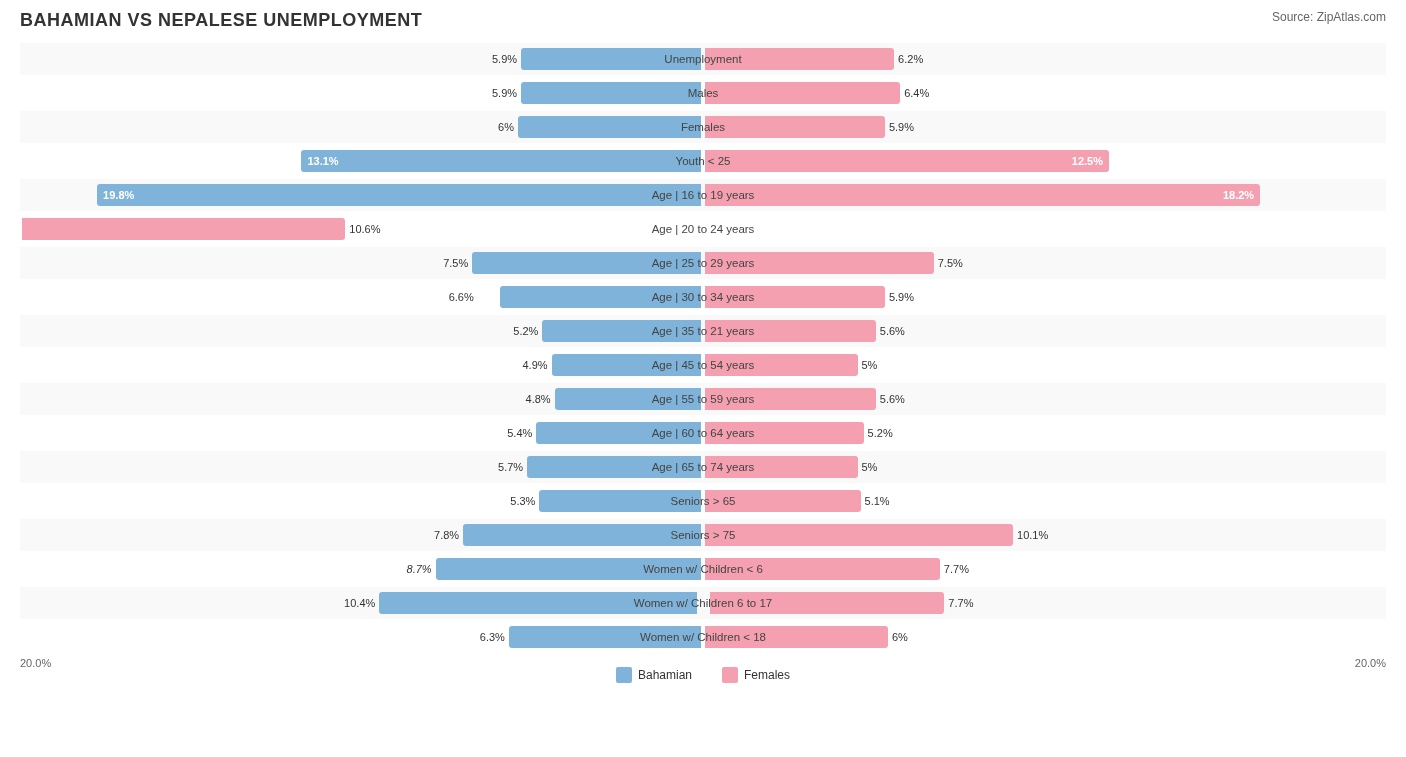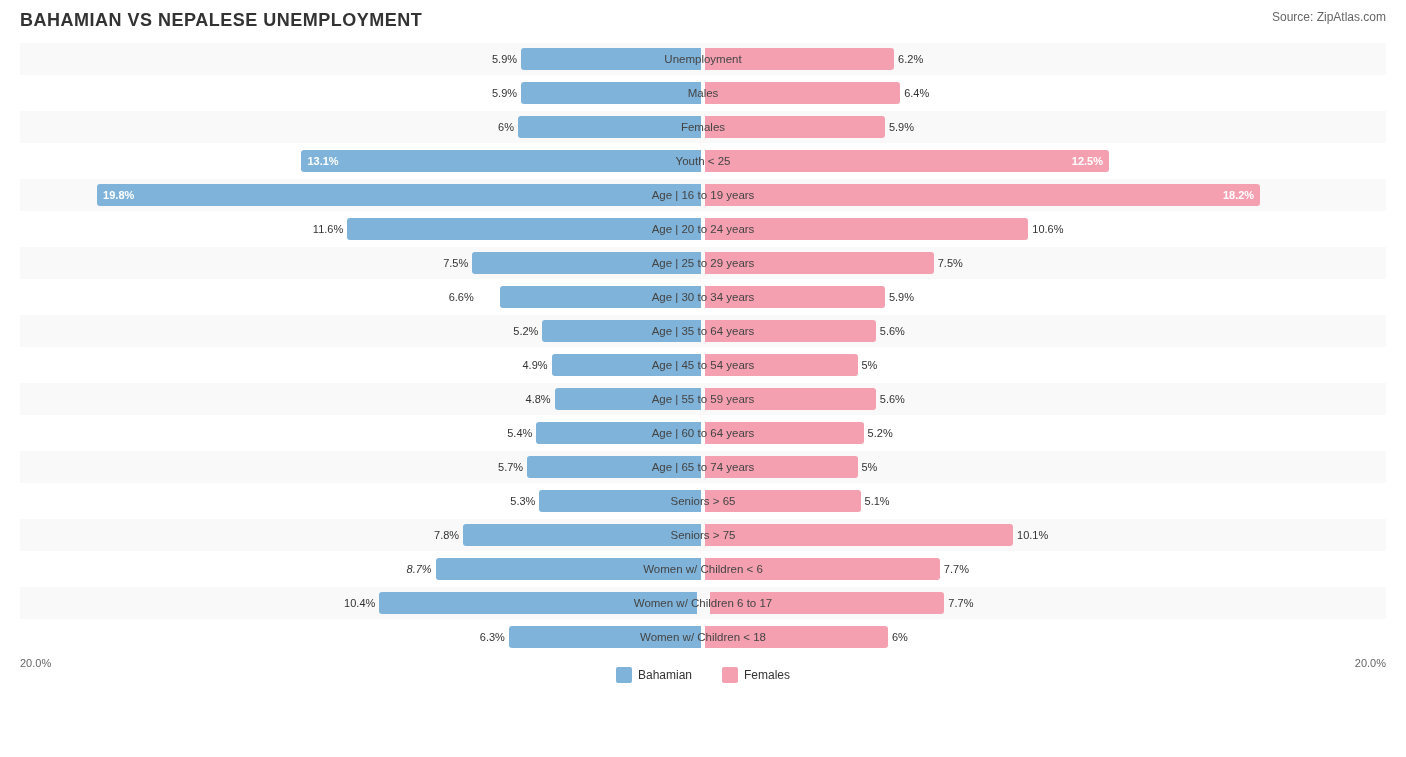--- a/index.html
+++ b/index.html
@@ -182,24 +182,20 @@
           </div>
         </div>
         <div style="width: 50%; display: flex; align-items: center; justify-content: flex-start; padding-left: 2px;">
           <div class="bar-right" style="width: 555.1px; background: rgb(244, 160, 176); height: 22px; border-radius: 0px 3px 3px 0px; display: flex; align-items: center; justify-content: flex-end;">
             <span class="val-inside-right" style="color: rgb(255, 255, 255); font-weight: bold; font-size: 11px; margin-right: 6px;">18.2%</span>
           </div>
         </div>
         <div class="label-center" style="position: absolute; left: 50%; transform: translateX(-50%); font-size: 11.5px; color: rgb(68, 68, 68); white-space: nowrap; z-index: 10; pointer-events: none;">Age | 16 to 19 years</div>
       </div>
       <div class="row-wrapper" style="background: rgb(255, 255, 255); height: 32px; display: flex; align-items: center; position: relative; margin-bottom: 2px;">
-        <div style="width: 50%; display: flex; align-items: center; justify-content: flex-end; padding-right: 2px;">
-          <span class="val-left">11.6%</span>
-          <div class="bar-left" style="width: 353.8px; background: rgb(127, 179, 217); height: 22px; border-radius: 3px 0px 0px 3px; display: flex; align-items: center; justify-content: flex-start;"></div>
-        </div>
         <div style="width: 50%; display: flex; align-items: center; justify-content: flex-start; padding-left: 2px;">
           <div class="bar-right" style="width: 323.3px; background: rgb(244, 160, 176); height: 22px; border-radius: 0px 3px 3px 0px; display: flex; align-items: center; justify-content: flex-end;"></div>
           <span class="val-right">10.6%</span>
         </div>
         <div class="label-center" style="position: absolute; left: 50%; transform: translateX(-50%); font-size: 11.5px; color: rgb(68, 68, 68); white-space: nowrap; z-index: 10; pointer-events: none;">Age | 20 to 24 years</div>
       </div>
       <div class="row-wrapper" style="background: rgb(249, 249, 249); height: 32px; display: flex; align-items: center; position: relative; margin-bottom: 2px;">
         <div style="width: 50%; display: flex; align-items: center; justify-content: flex-end; padding-right: 2px;">
           <span class="val-left">7.5%</span>
           <div class="bar-left" style="width: 228.75px; background: rgb(127, 179, 217); height: 22px; border-radius: 3px 0px 0px 3px; display: flex; align-items: center; justify-content: flex-start;"></div>
@@ -223,21 +219,21 @@
       </div>
       <div class="row-wrapper" style="background: rgb(249, 249, 249); height: 32px; display: flex; align-items: center; position: relative; margin-bottom: 2px;">
         <div style="width: 50%; display: flex; align-items: center; justify-content: flex-end; padding-right: 2px;">
           <span class="val-left">5.2%</span>
           <div class="bar-left" style="width: 158.6px; background: rgb(127, 179, 217); height: 22px; border-radius: 3px 0px 0px 3px; display: flex; align-items: center; justify-content: flex-start;"></div>
         </div>
         <div style="width: 50%; display: flex; align-items: center; justify-content: flex-start; padding-left: 2px;">
           <div class="bar-right" style="width: 170.8px; background: rgb(244, 160, 176); height: 22px; border-radius: 0px 3px 3px 0px; display: flex; align-items: center; justify-content: flex-end;"></div>
           <span class="val-right">5.6%</span>
         </div>
-        <div class="label-center" style="position: absolute; left: 50%; transform: translateX(-50%); font-size: 11.5px; color: rgb(68, 68, 68); white-space: nowrap; z-index: 10; pointer-events: none;">Age | 35 to 64 years</div>
+        <div class="label-center" style="position: absolute; left: 50%; transform: translateX(-50%); font-size: 11.5px; color: rgb(68, 68, 68); white-space: nowrap; z-index: 10; pointer-events: none;">Age | 35 to 21 years</div>
       </div>
       <div class="row-wrapper" style="background: rgb(255, 255, 255); height: 32px; display: flex; align-items: center; position: relative; margin-bottom: 2px;">
         <div style="width: 50%; display: flex; align-items: center; justify-content: flex-end; padding-right: 2px;">
           <span class="val-left">4.9%</span>
           <div class="bar-left" style="width: 149.45px; background: rgb(127, 179, 217); height: 22px; border-radius: 3px 0px 0px 3px; display: flex; align-items: center; justify-content: flex-start;"></div>
         </div>
         <div style="width: 50%; display: flex; align-items: center; justify-content: flex-start; padding-left: 2px;">
           <div class="bar-right" style="width: 152.5px; background: rgb(244, 160, 176); height: 22px; border-radius: 0px 3px 3px 0px; display: flex; align-items: center; justify-content: flex-end;"></div>
           <span class="val-right">5%</span>
         </div>

